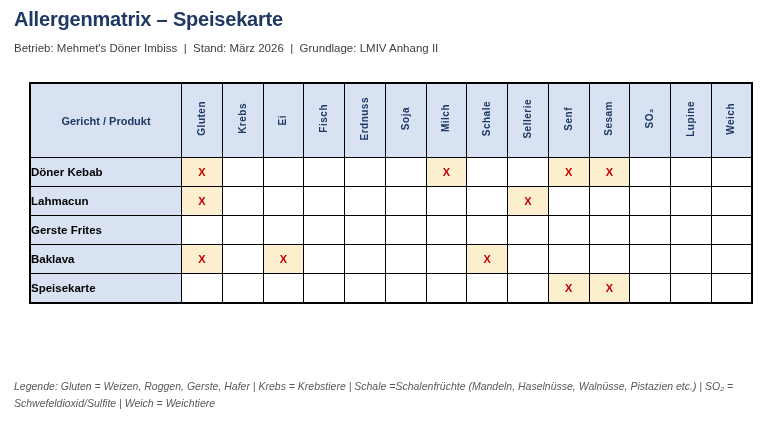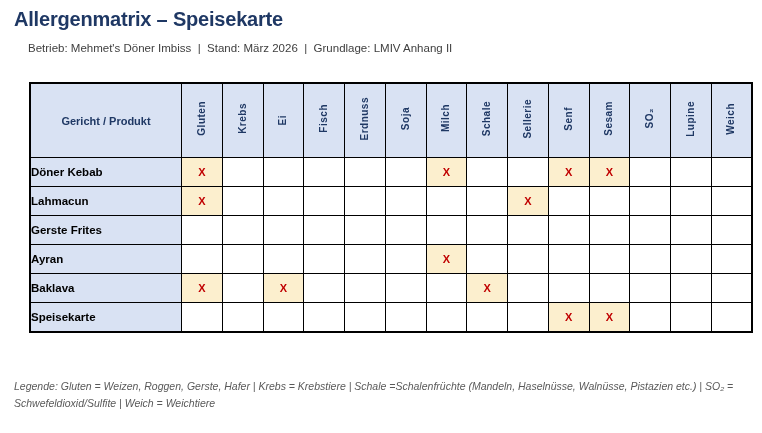--- a/index.html
+++ b/index.html
@@ -15,21 +15,21 @@
     position: absolute;
     left: 14px;
     top: 8px;
     font-size: 20px;
     font-weight: bold;
     color: var(--title-color, #1F3864);
     letter-spacing: -0.2px;
   }
   .subtitle {
     position: absolute;
-    left: 28px;
+    left: 14px;
     top: 42px;
     font-size: 11.5px;
     color: var(--subtitle-color, #404040);
     white-space: pre;
   }
   table.matrix {
     position: absolute;
     left: 13px;
     top: 82px;
     width: 724px;
@@ -175,37 +175,20 @@
           <td class="mark-cell"></td>
           <td class="mark-cell"></td>
           <td class="mark-cell"></td>
           <td class="mark-cell"></td>
           <td class="mark-cell"></td>
           <td class="mark-cell"></td>
           <td class="mark-cell"></td>
           <td class="mark-cell"></td>
         </tr>
         <tr>
-          <th class="dish-cell">Ayran</th>
-          <td class="mark-cell"></td>
-          <td class="mark-cell"></td>
-          <td class="mark-cell"></td>
-          <td class="mark-cell"></td>
-          <td class="mark-cell"></td>
-          <td class="mark-cell"></td>
-          <td class="mark-cell marked">X</td>
-          <td class="mark-cell"></td>
-          <td class="mark-cell"></td>
-          <td class="mark-cell"></td>
-          <td class="mark-cell"></td>
-          <td class="mark-cell"></td>
-          <td class="mark-cell"></td>
-          <td class="mark-cell"></td>
-        </tr>
-        <tr>
           <th class="dish-cell">Baklava</th>
           <td class="mark-cell marked">X</td>
           <td class="mark-cell"></td>
           <td class="mark-cell marked">X</td>
           <td class="mark-cell"></td>
           <td class="mark-cell"></td>
           <td class="mark-cell"></td>
           <td class="mark-cell"></td>
           <td class="mark-cell marked">X</td>
           <td class="mark-cell"></td>

